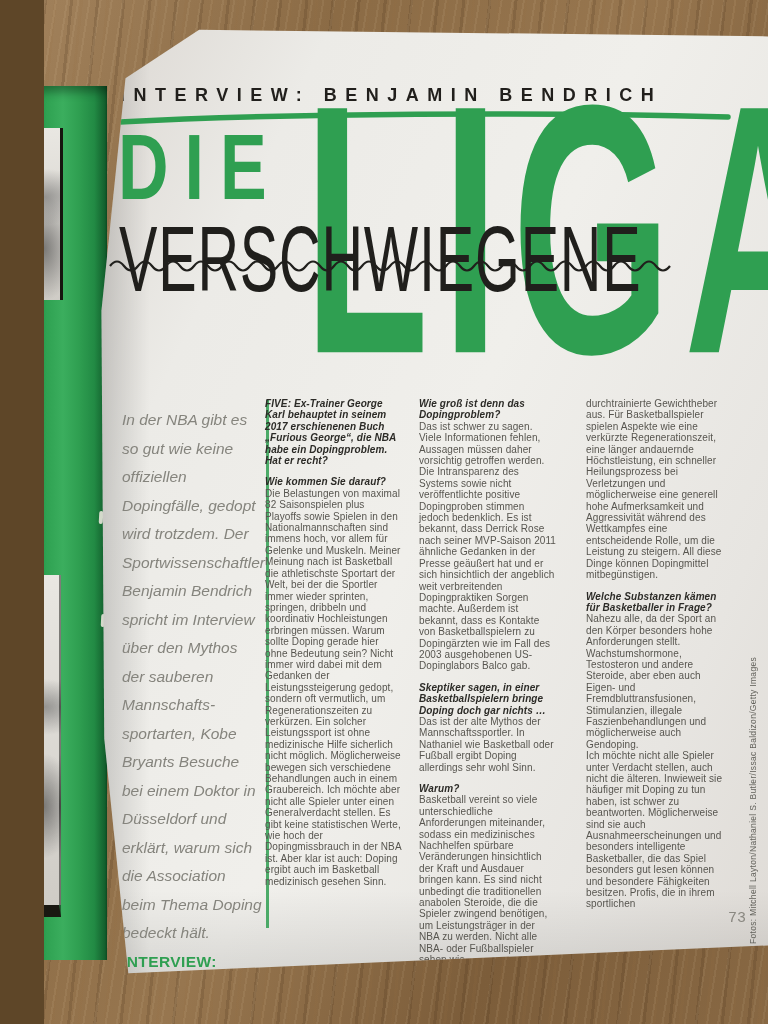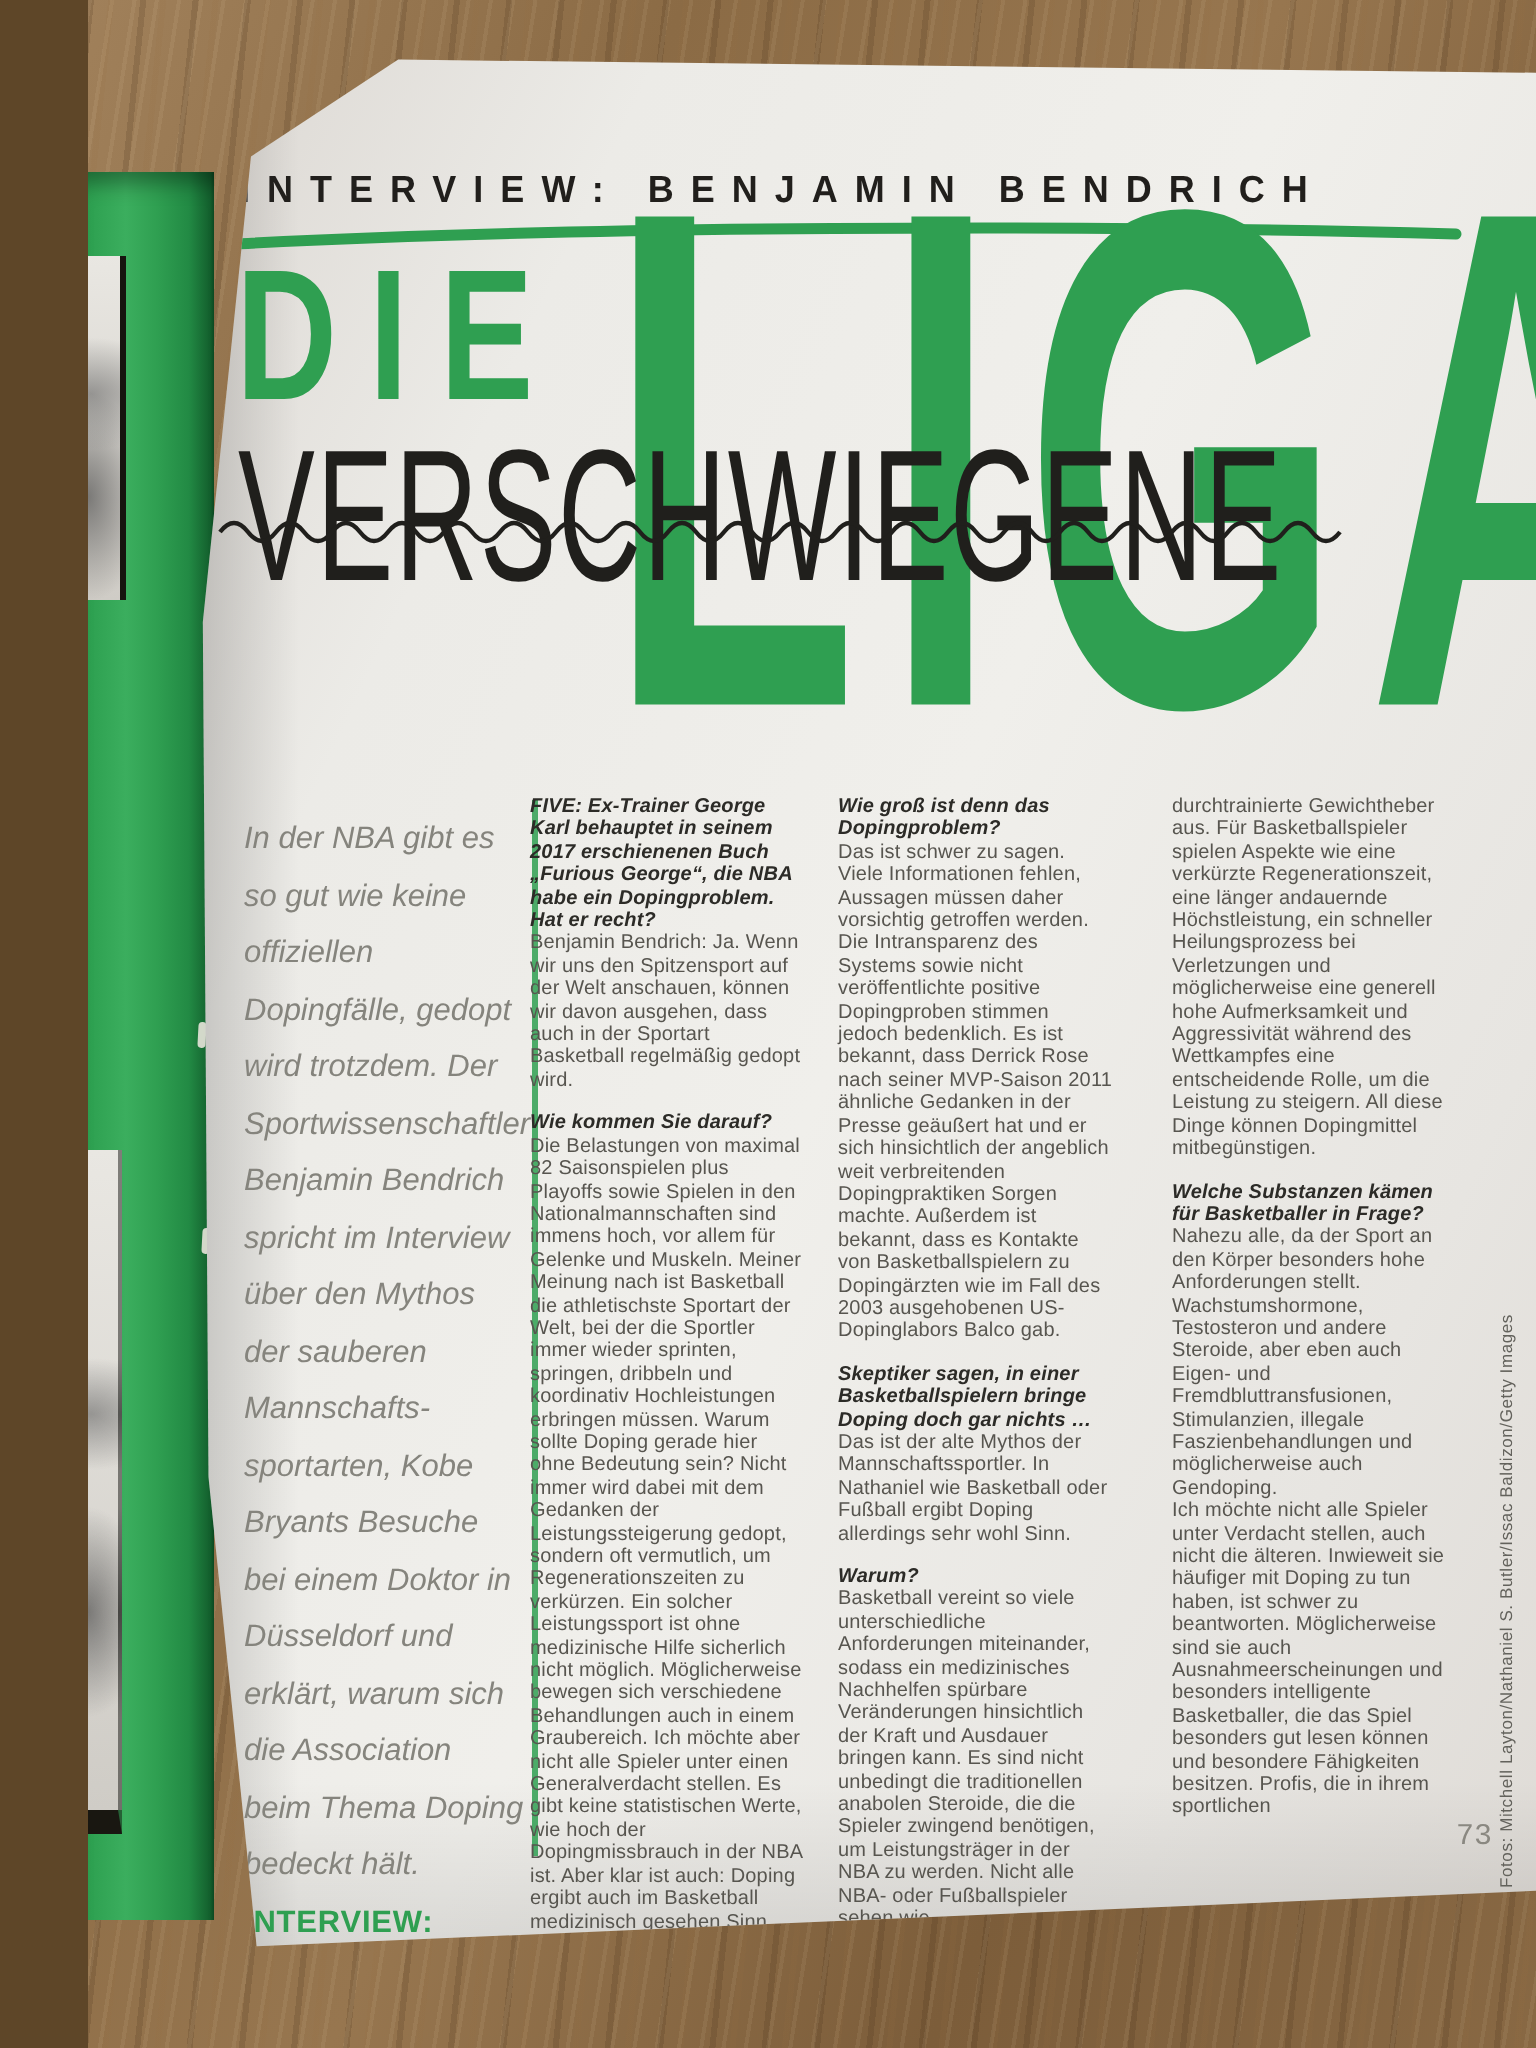--- a/index.html
+++ b/index.html
@@ -108,21 +108,20 @@
     <svg class="squiggle" width="600" height="24" viewBox="0 0 600 24">
       <path d="M2,12 q7,-9 14,0 t14,0 t14,0 t14,0 t14,0 t14,0 t14,0 t14,0 t14,0 t14,0 t14,0 t14,0 t14,0 t14,0 t14,0 t14,0 t14,0 t14,0 t14,0 t14,0 t14,0 t14,0 t14,0 t14,0 t14,0 t14,0 t14,0 t14,0 t14,0 t14,0 t14,0 t14,0 t14,0 t14,0 t14,0 t14,0 t14,0 t14,0 t14,0 t14,0" fill="none" stroke="#201f1c" stroke-width="2.2"></path>
     </svg>
 
     <div class="intro"><span>In der NBA gibt es so gut wie keine offiziellen Dopingfälle, gedopt wird trotzdem. Der Sportwissenschaftler Benjamin Bendrich spricht im Interview über den Mythos der sauberen Mannschafts- sportarten, Kobe Bryants Besuche bei einem Doktor in Düsseldorf und erklärt, warum sich die Association beim Thema Doping bedeckt hält. </span><span class="byline">INTERVIEW: THOMAS FRITZ</span></div>
 
     <div class="rule"></div>
 
     <div class="col col-1">
       <p class="q first">FIVE: Ex-Trainer George Karl behauptet in seinem 2017 erschienenen Buch „Furious George“, die NBA habe ein Dopingproblem. Hat er recht?</p>
-      <p class="a">Benjamin Bendrich: Ja. Wenn wir uns den Spitzensport auf der Welt anschauen, können wir davon ausgehen, dass auch in der Sportart Basketball regelmäßig gedopt wird.</p>
       <p class="q">Wie kommen Sie darauf?</p>
       <p class="a">Die Belastungen von maximal 82 Saisonspielen plus Playoffs sowie Spielen in den Nationalmannschaften sind immens hoch, vor allem für Gelenke und Muskeln. Meiner Meinung nach ist Basketball die athletischste Sportart der Welt, bei der die Sportler immer wieder sprinten, springen, dribbeln und koordinativ Hochleistungen erbringen müssen. Warum sollte Doping gerade hier ohne Bedeutung sein? Nicht immer wird dabei mit dem Gedanken der Leistungssteigerung gedopt, sondern oft vermutlich, um Regenerationszeiten zu verkürzen. Ein solcher Leistungssport ist ohne medizinische Hilfe sicherlich nicht möglich. Möglicherweise bewegen sich verschiedene Behandlungen auch in einem Graubereich. Ich möchte aber nicht alle Spieler unter einen Generalverdacht stellen. Es gibt keine statistischen Werte, wie hoch der Dopingmissbrauch in der NBA ist. Aber klar ist auch: Doping ergibt auch im Basketball medizinisch gesehen Sinn.</p>
     </div>
 
     <div class="col col-2">
       <p class="q first">Wie groß ist denn das Dopingproblem?</p>
       <p class="a">Das ist schwer zu sagen. Viele Informationen fehlen, Aussagen müssen daher vorsichtig getroffen werden. Die Intransparenz des Systems sowie nicht veröffentlichte positive Dopingproben stimmen jedoch bedenklich. Es ist bekannt, dass Derrick Rose nach seiner MVP-Saison 2011 ähnliche Gedanken in der Presse geäußert hat und er sich hinsichtlich der angeblich weit verbreitenden Dopingpraktiken Sorgen machte. Außerdem ist bekannt, dass es Kontakte von Basketballspielern zu Dopingärzten wie im Fall des 2003 ausgehobenen US-Dopinglabors Balco gab.</p>
       <p class="q">Skeptiker sagen, in einer Basketballspielern bringe Doping doch gar nichts …</p>
       <p class="a">Das ist der alte Mythos der Mannschaftssportler. In Nathaniel wie Basketball oder Fußball ergibt Doping allerdings sehr wohl Sinn.</p>
       <p class="q">Warum?</p>

